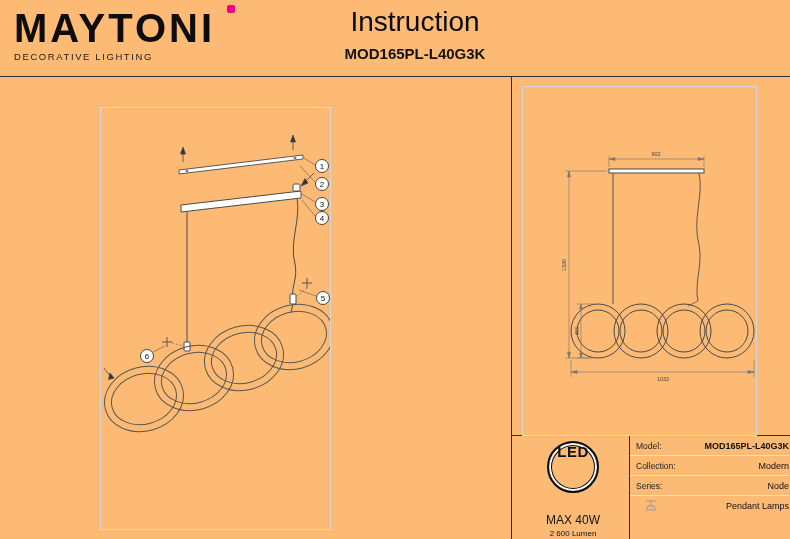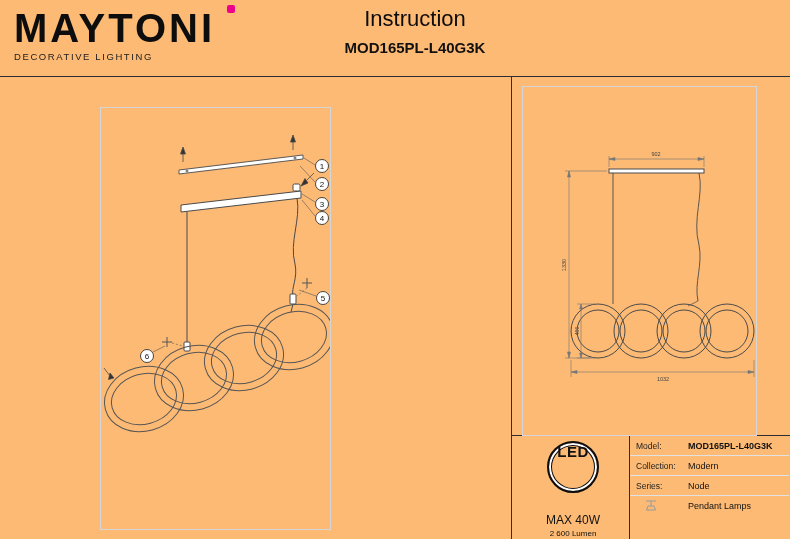--- a/index.html
+++ b/index.html
@@ -9,21 +9,21 @@
   }
   
   .logo { position:absolute; left:14px; top:6px; width:222px; }
   .logo-word { position:relative; display:block; font-weight:700; font-size:40px;
     letter-spacing:3px; line-height:44px; color:#0d0d0d; }
   .logo-dot { position:absolute; right:1px; top:-1px; width:8px; height:8px;
     background:#ec008c; border-radius:2px; }
   .logo-sub { font-size:9.5px; letter-spacing:1.6px; color:#1c1c1c; 
     margin-top:1px; padding-right:2px; }
   .titleblock { position:absolute; left:300px; top:6px; width:230px; text-align:center; }
-  .title { font-size:22px; color:#0c0c0c; }
+  .title { font-size:28px; color:#0c0c0c; }
   .model { font-size:15px; font-weight:700; margin-top:7px; }
   
   .hline { position:absolute; height:1px; background:#2e2e2e; }
   .vline { position:absolute; width:1px; background:#2e2e2e; }
   .header-line { left:0; top:76px; width:790px; }
   .main-divider { left:511px; top:76px; height:463px; }
   .table-top-line { left:511px; top:435px; width:279px; }
   .badge-divider { left:629px; top:435px; height:104px; }
   
   .assembly-box { position:absolute; left:100px; top:107px; width:229px; height:421px;
@@ -36,21 +36,21 @@
   .badge { position:absolute; left:536px; top:441px; width:74px; text-align:center; }
   .led-circle { width:48px; height:48px; margin:0 auto; border-radius:50%;
     border:2px solid #0d0d0d; box-shadow: inset 0 0 0 2px #fff, inset 0 0 0 3px #0d0d0d;
     display:flex; justify-content:center; }
   .led-text { font-weight:700; font-size:15px; letter-spacing:0.5px; }
   .badge-power { font-size:12px; margin-top:20px; }
   .badge-lumen { font-size:8px; margin-top:2px; }
   
   .spec-table { position:absolute; left:630px; top:436px; width:159px; }
   .spec-row { display:flex; align-items:center; padding:3px 0 3px 6px;
-    border-bottom:1px solid #e2e2e2; min-height:13px; }
+    border-bottom:1px solid #e2e2e2; min-height:13px;justify-content:space-between; }
   .spec-row:last-child { border-bottom:none; }
   .spec-label { width:52px; font-size:8.5px; color:#222; flex:none; }
   .spec-value { font-size:9px; color:#111; }
   .spec-value.bold { font-weight:700; }
   .series-icon { width:52px; flex:none; display:flex; justify-content:flex-start; padding-left:8px; box-sizing:border-box; }
 </style>
 </head>
 <body>
 
 <div class="page">

